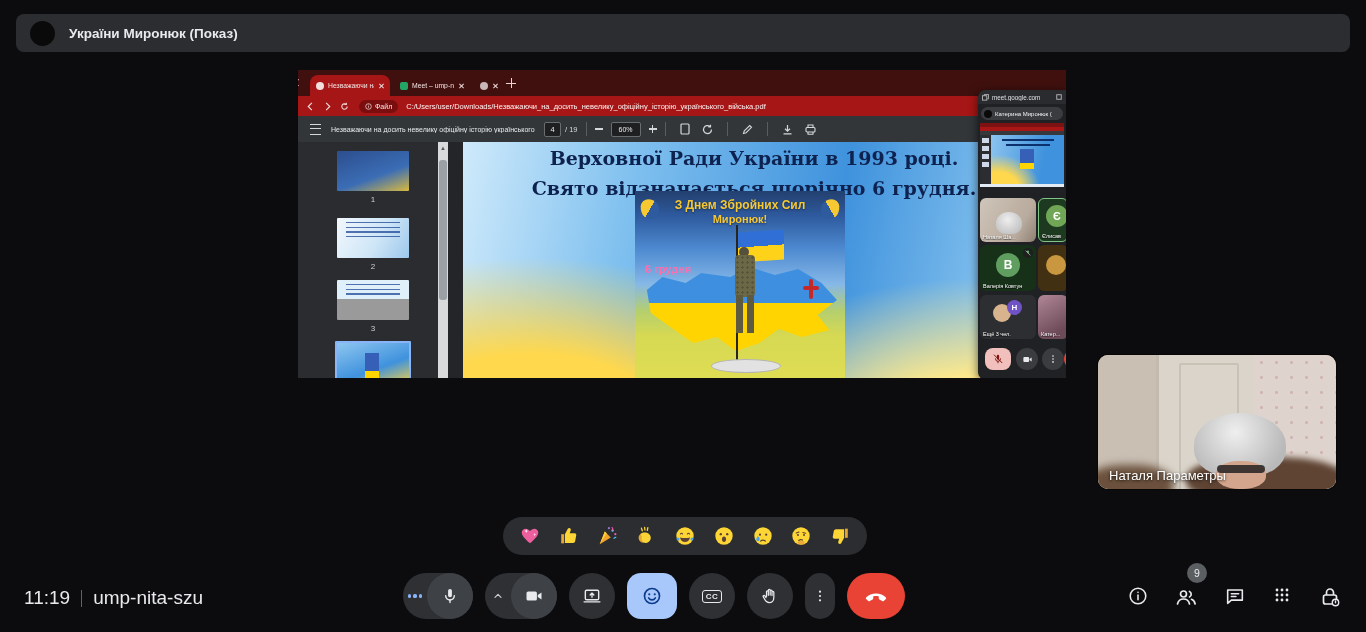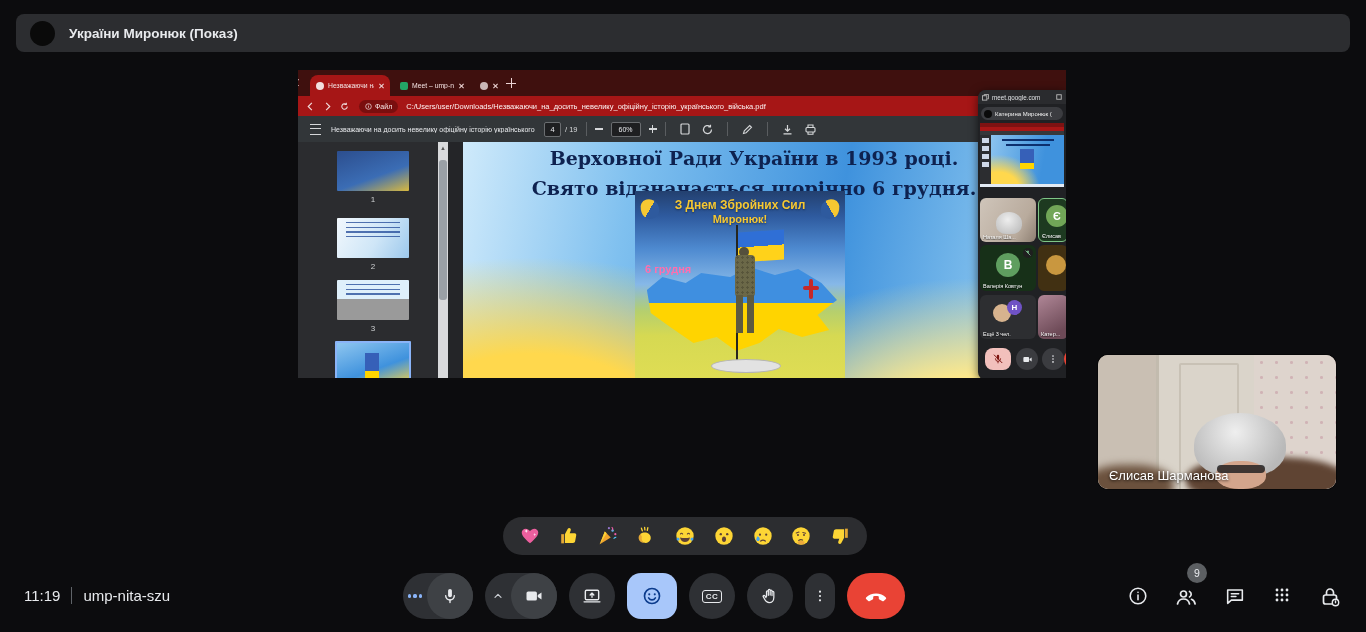--- a/index.html
+++ b/index.html
@@ -154,21 +154,21 @@
   .sv-face{left:118px;top:106px;width:50px;height:28px;border-radius:45%;background:#d3a58c;}
   .sv-glass{left:119px;top:110px;width:48px;height:8px;border-radius:4px;background:rgba(25,25,28,.8);}
   .sv-name{left:11px;bottom:6px;font-size:13px;color:#fff;text-shadow:0 1px 3px rgba(0,0,0,.85);}
 
   
   .rxbar{left:503px;top:517px;width:364px;height:38px;border-radius:19px;background:#2c2d30;display:flex;align-items:center;justify-content:space-between;padding:0 15px;box-sizing:border-box;}
   .rx{width:24px;height:24px;display:flex;align-items:center;justify-content:center;cursor:pointer;}
 
   
   .bleft{left:24px;top:587px;display:flex;align-items:center;gap:11px;}
-  .bleft .bt{font-size:15px;color:#e8eaed;}
+  .bleft .bt{font-size:19px;color:#e8eaed;}
   .bleft .bsep{width:1px;height:17px;background:#5f6368;}
   .ctls{left:403px;top:573px;display:flex;align-items:center;gap:12px;height:46px;}
   .splitpill{width:70px;height:46px;border-radius:23px;background:#2e3034;display:flex;align-items:center;}
   .splitleft{width:24px;display:flex;align-items:center;justify-content:center;}
   .rndbtn{width:46px;height:46px;border-radius:50%;background:#3e4145;display:flex;align-items:center;justify-content:center;}
   .cbtn{width:46px;height:46px;border-radius:50%;background:#2e3034;display:flex;align-items:center;justify-content:center;}
   .emojibtn{width:50px;height:46px;border-radius:14px;background:#a8c7fa;display:flex;align-items:center;justify-content:center;}
   .dotsbtn{width:30px;height:46px;border-radius:15px;background:#2e3034;display:flex;align-items:center;justify-content:center;}
   .endbtn{width:58px;height:46px;border-radius:23px;background:#e94335;display:flex;align-items:center;justify-content:center;}
   .audiodots{display:flex;gap:2.5px;}
@@ -484,21 +484,21 @@
     <div class="abs sv-wall"></div>
     <div class="abs sv-door">
       <div class="abs sv-panel"></div>
     </div>
     <div class="abs sv-paper"></div>
     <div class="abs sv-sofa"></div>
     <div class="abs sv-sofa2"></div>
     <div class="abs sv-hair"></div>
     <div class="abs sv-face"></div>
     <div class="abs sv-glass"></div>
-    <div class="abs sv-name">Єлисав Шарманова</div>
+    <div class="abs sv-name">Наталя Параметры</div>
   </div>
 
   <div class="abs rxbar">
     <span class="rx" aria-label="💖">
       <svg width="22" height="22" viewBox="0 0 24 24">
           <path d="M12 20C6 15 3 11.2 3 8.2 3 5.9 4.9 4 7.2 4c1.9 0 3.6 1.1 4.8 2.6C13.2 5.1 14.9 4 16.8 4 19.1 4 21 5.9 21 8.2c0 3-3 6.8-9 11.8z" fill="#ec5f9e"></path>
           <path d="M7.3 7.2l.6 1.5.6-1.5 1.5-.6-1.5-.6-.6-1.5-.6 1.5-1.5.6z" fill="#fff" opacity=".95"></path>
           <path d="M16.6 11l.5 1.2.5-1.2 1.2-.5-1.2-.5-.5-1.2-.5 1.2-1.2.5z" fill="#ffd7ea"></path>
         </svg>
     </span>

